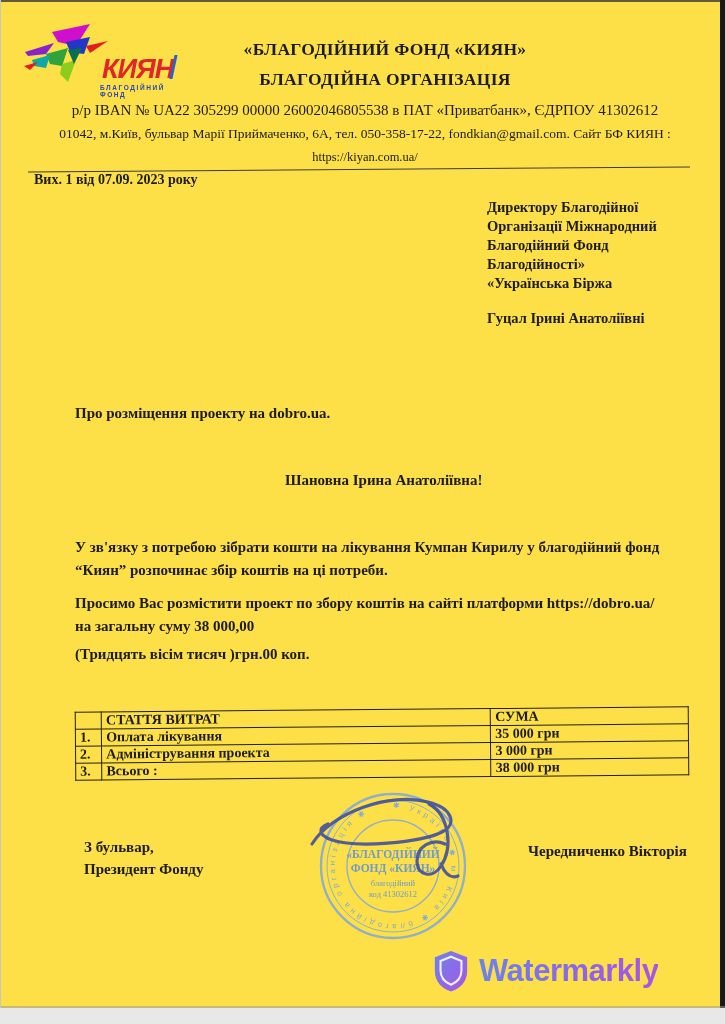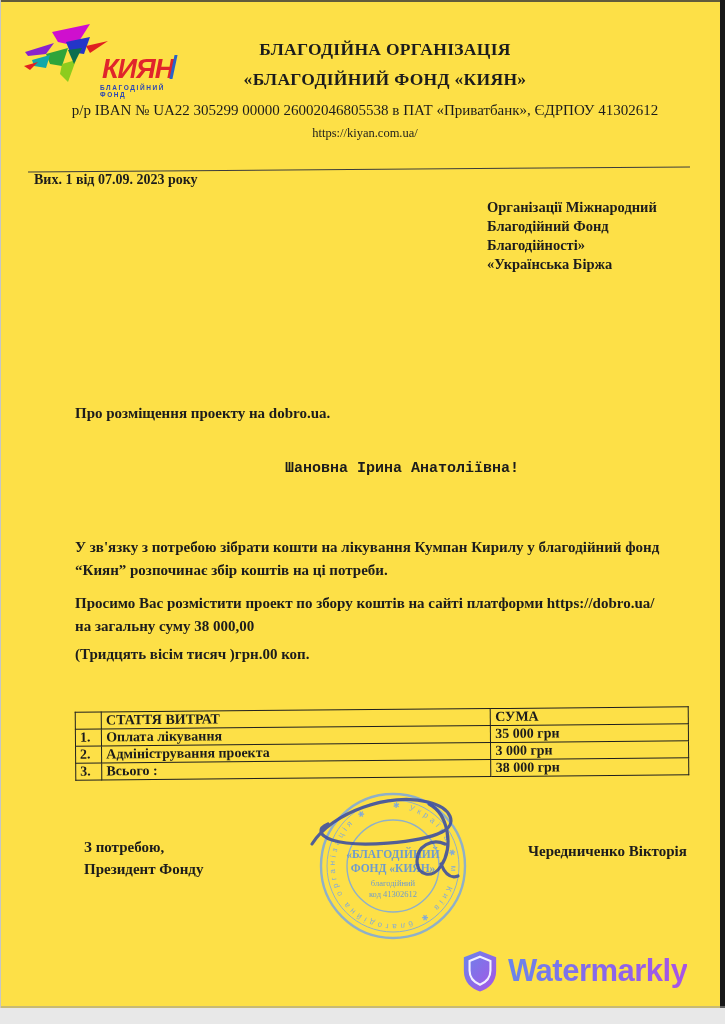--- a/index.html
+++ b/index.html
@@ -42,21 +42,21 @@
   .site-line { font-size:12.5px; line-height:22px; }
   .head-rule { position:absolute; left:28px; top:169px; width:662px; border-top:1.6px solid #3c3c3c; transform:rotate(-0.45deg); }
   .ref-line { position:absolute; left:34px; top:172px; font-size:14px; font-weight:bold; }
 
   
   .addressee { position:absolute; left:487px; top:198px; width:225px; font-weight:bold; font-size:14.5px; line-height:19px; }
   .addressee-person { position:absolute; left:487px; top:310px; width:230px; font-weight:bold; font-size:14.5px; }
 
   
   .subject  { position:absolute; left:75px; top:405px; font-weight:bold; font-size:15px; }
-  .greeting { position:absolute; left:285px; top:460px; font-weight:bold; font-size:15px;font-family:Liberation Mono, monospace; }
+  .greeting { position:absolute; left:285px; top:472px; font-weight:bold; font-size:15px; }
   .para1 { position:absolute; left:75px; top:536px; width:592px; font-weight:bold; font-size:15px; line-height:23px; }
   .para2 { position:absolute; left:75px; top:592px; width:592px; font-weight:bold; font-size:15px; line-height:23px; }
   .amount-words { position:absolute; left:75px; top:646px; font-weight:bold; font-size:15px;text-align:right; }
 
   
   .cost-table {
     position:absolute; left:75px; top:709px; width:614px;
     border-collapse:collapse; transform:rotate(-0.5deg);
     font-size:14px; font-weight:bold;
   }
@@ -68,21 +68,21 @@
   .col-item { width:386px; }
   .col-sum { width:196px; }
 
   
   .closing { position:absolute; left:84px; top:836px; font-weight:bold; font-size:15px; line-height:22px; }
   .signer  { position:absolute; left:528px; top:843px; font-weight:bold; font-size:15px; }
   .stamp-wrap { position:absolute; left:298px; top:786px; width:190px; height:160px; }
 
   
   .watermark {
-    position:absolute; left:461px; top:944px; width:262px; height:54px;
+    position:absolute; left:432px; top:944px; width:262px; height:54px;
     display:flex; align-items:center; gap:9px;
     font-family:"Liberation Sans", sans-serif;
   }
   .wm-text {
     font-size:31px; font-weight:bold; letter-spacing:-0.5px;
     background:linear-gradient(90deg,#6a85ea 0%, #8a66ea 55%, #a854e6 100%);
     -webkit-background-clip:text; background-clip:text;
     -webkit-text-fill-color:transparent; color:#8a66ea;
   }
 </style>
@@ -107,36 +107,39 @@
       <polygon points="44,28 58,26 50,42" fill="#0b6e4f"></polygon>
       <polygon points="62,24 84,19 66,31" fill="#e02020"></polygon>
       <polygon points="0,44 14,40 6,48" fill="#e02020"></polygon>
     </svg>
     <div class="logo-brand">КИЯН</div>
     <div class="logo-brand-bar"></div>
     <div class="logo-sub">БЛАГОДІЙНИЙ ФОНД</div>
   </div>
 
   <div class="head-center">
+    <div class="org-line">«БЛАГОДІЙНИЙ ФОНД «КИЯН»</div>
     <div class="org-line">БЛАГОДІЙНА ОРГАНІЗАЦІЯ</div>
-    <div class="org-line">«БЛАГОДІЙНИЙ ФОНД «КИЯН»</div>
   </div>
   <div class="head-wide">
     <div class="bank-line">р/р IBAN № UA22 305299 00000 26002046805538  в ПАТ «Приватбанк», ЄДРПОУ 41302612</div>
+    <div class="addr-line">01042, м.Київ, бульвар Марії Приймаченко, 6А, тел. 050-358-17-22, fondkian@gmail.com. Сайт БФ КИЯН :</div>
     <div class="site-line">https://kiyan.com.ua/</div>
   </div>
   <div class="head-rule"></div>
   <div class="ref-line">Вих. 1 від 07.09. 2023 року</div>
 
   <div class="addressee">
+    <div>Директору Благодійної</div>
     <div>Організації Міжнародний</div>
     <div>Благодійний Фонд</div>
     <div>Благодійності»</div>
     <div>«Українська Біржа</div>
   </div>
+  <div class="addressee-person">Гуцал Ірині Анатоліївні</div>
 
   <div class="subject">Про розміщення проекту на dobro.ua.</div>
   <div class="greeting">Шановна Ірина Анатоліївна!</div>
   <div class="para1">У зв'язку з потребою зібрати кошти на лікування Кумпан Кирилу у благодійний фонд “Киян” розпочинає збір коштів на ці потреби.</div>
   <div class="para2">Просимо Вас розмістити проект по збору коштів на сайті платформи  https://dobro.ua/  на загальну суму 38 000,00</div>
   <div class="amount-words">(Тридцять вісім тисяч  )грн.00 коп.</div>
 
   <table class="cost-table">
     <tbody>
         <tr>
@@ -156,21 +159,21 @@
     </tr>
     <tr>
       <td>3.</td>
       <td>Всього :</td>
       <td>38 000 грн</td>
     </tr>
   </tbody>
     </table>
 
   <div class="closing">
-    <div>З потребою,</div>
+    <div>З бульвар,</div>
     <div>Президент Фонду</div>
   </div>
 
   <div class="stamp-wrap">
     <svg width="190" height="160" viewBox="0 0 190 160">
       <defs>
         <path id="ringPath" d="M 95 22 A 58 58 0 1 1 94.9 22"></path>
       </defs>
 
       <g stroke="#84abd6" fill="none" opacity="0.9">

